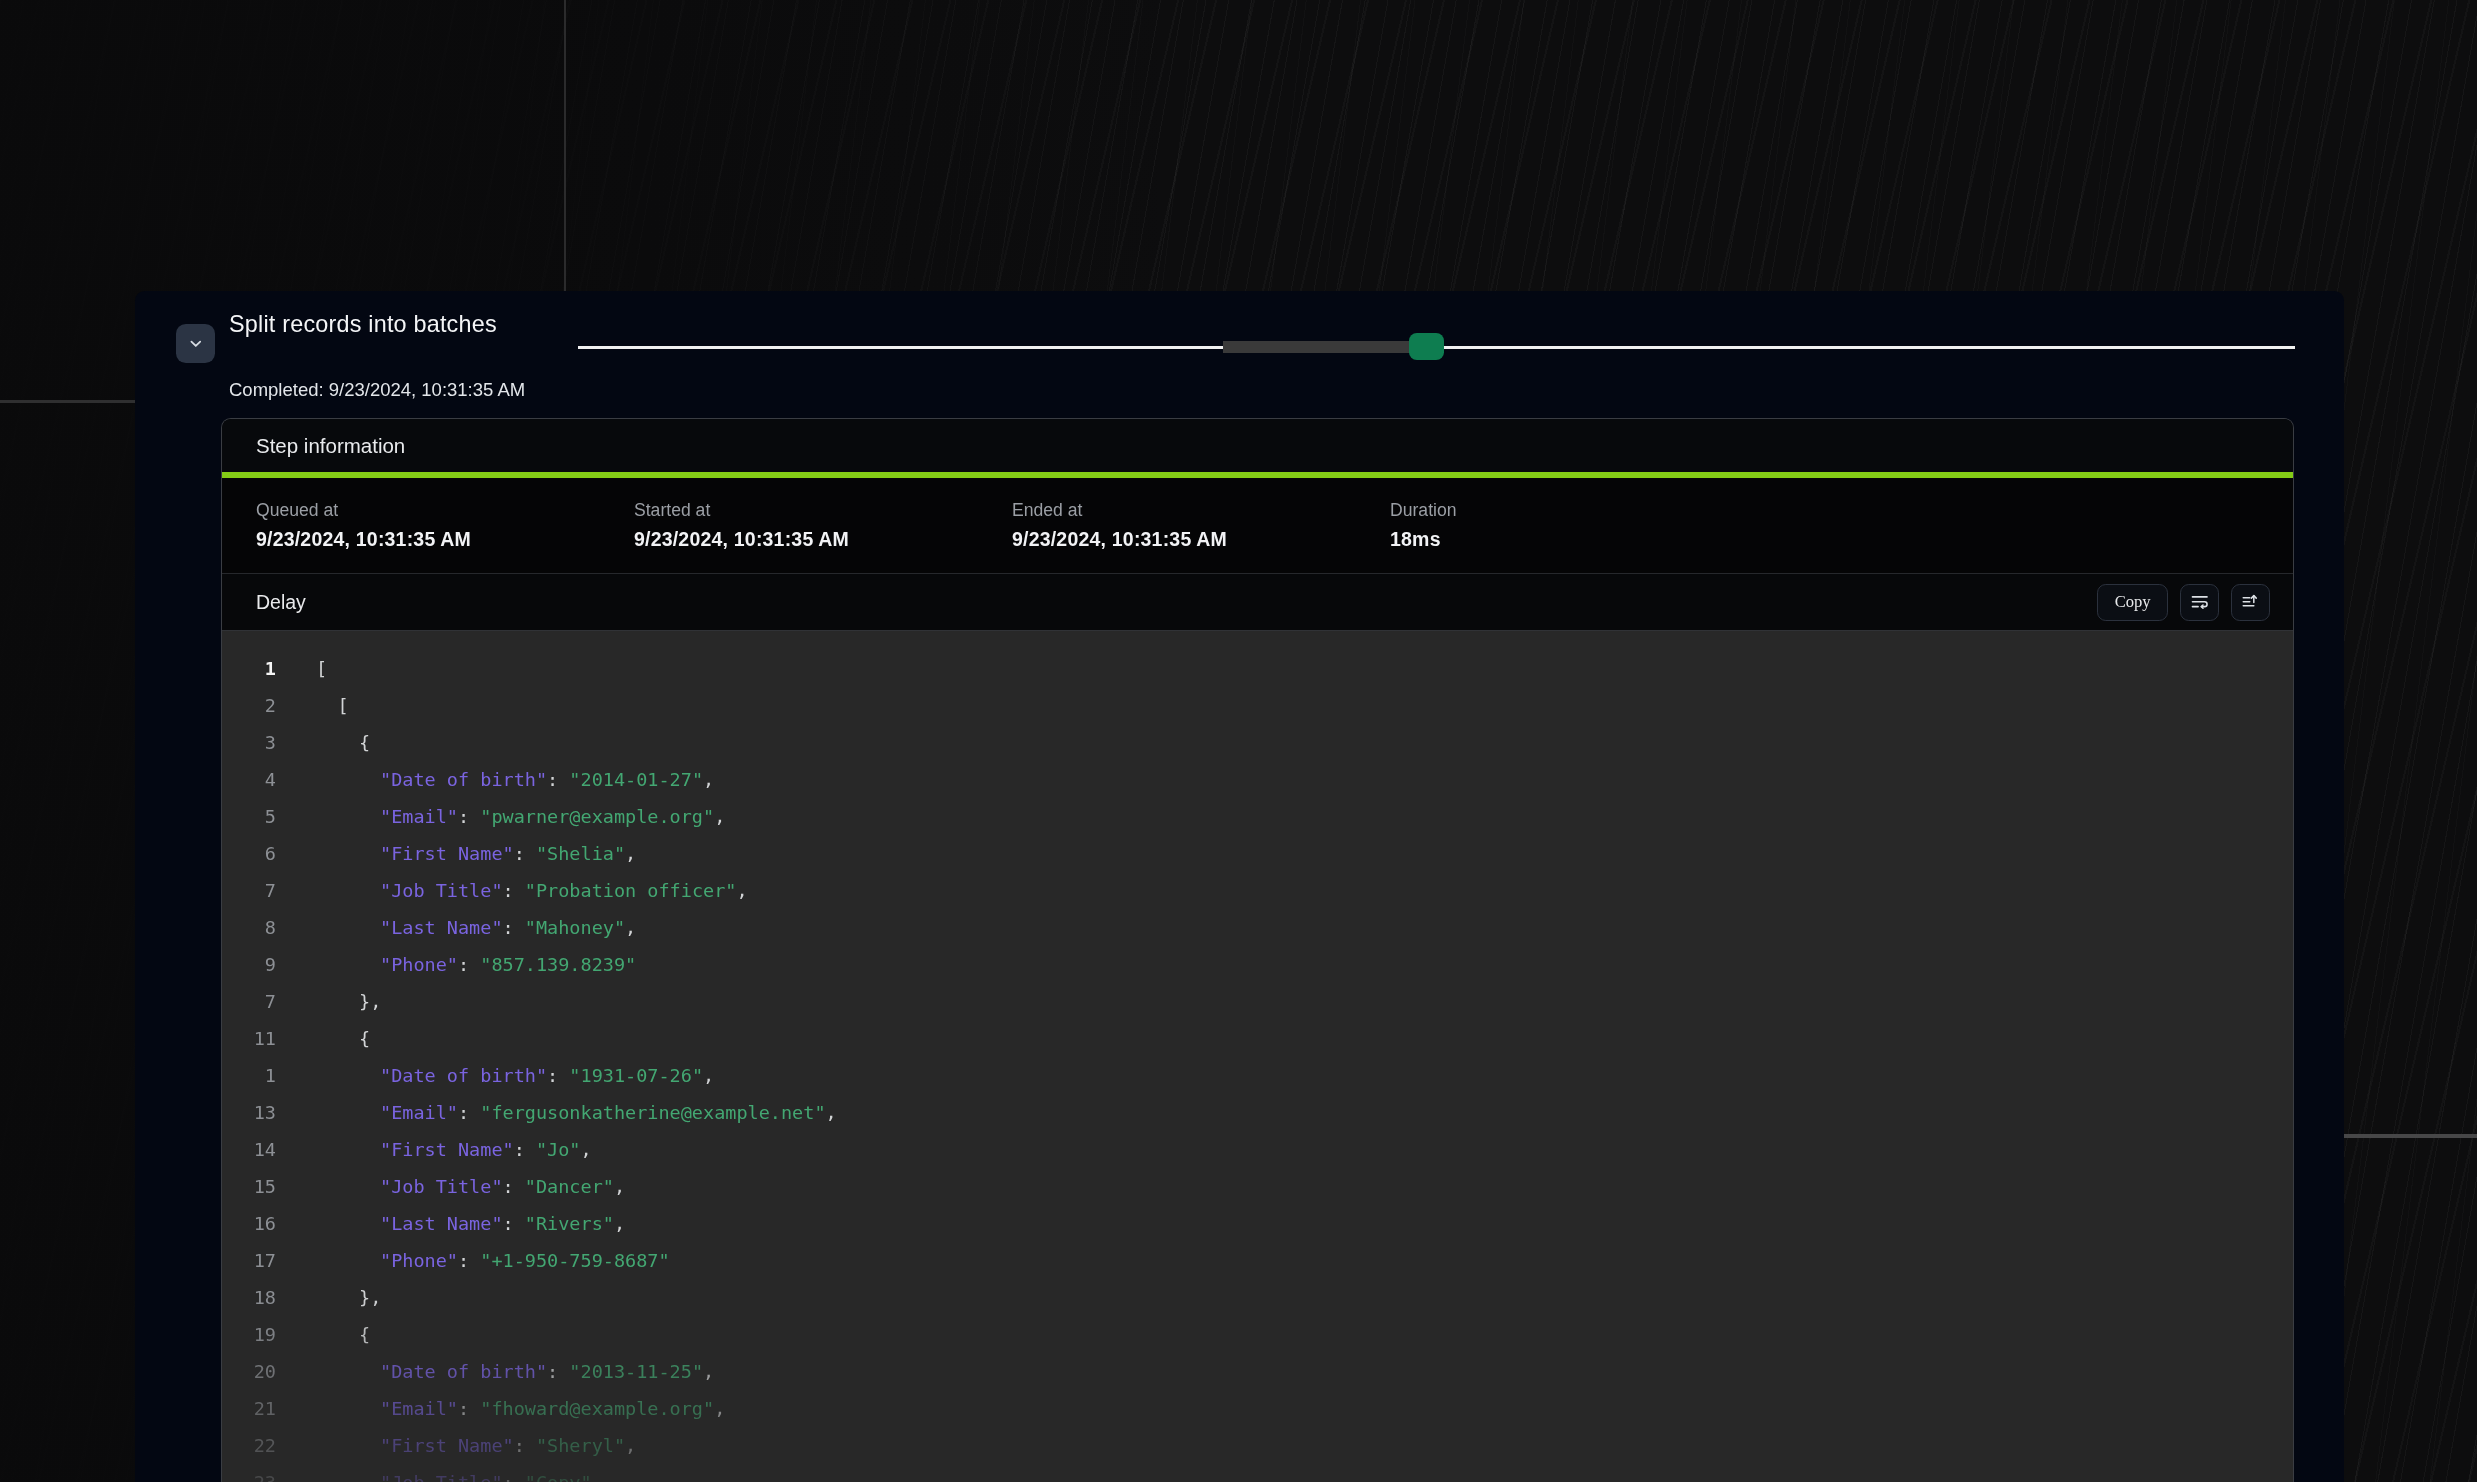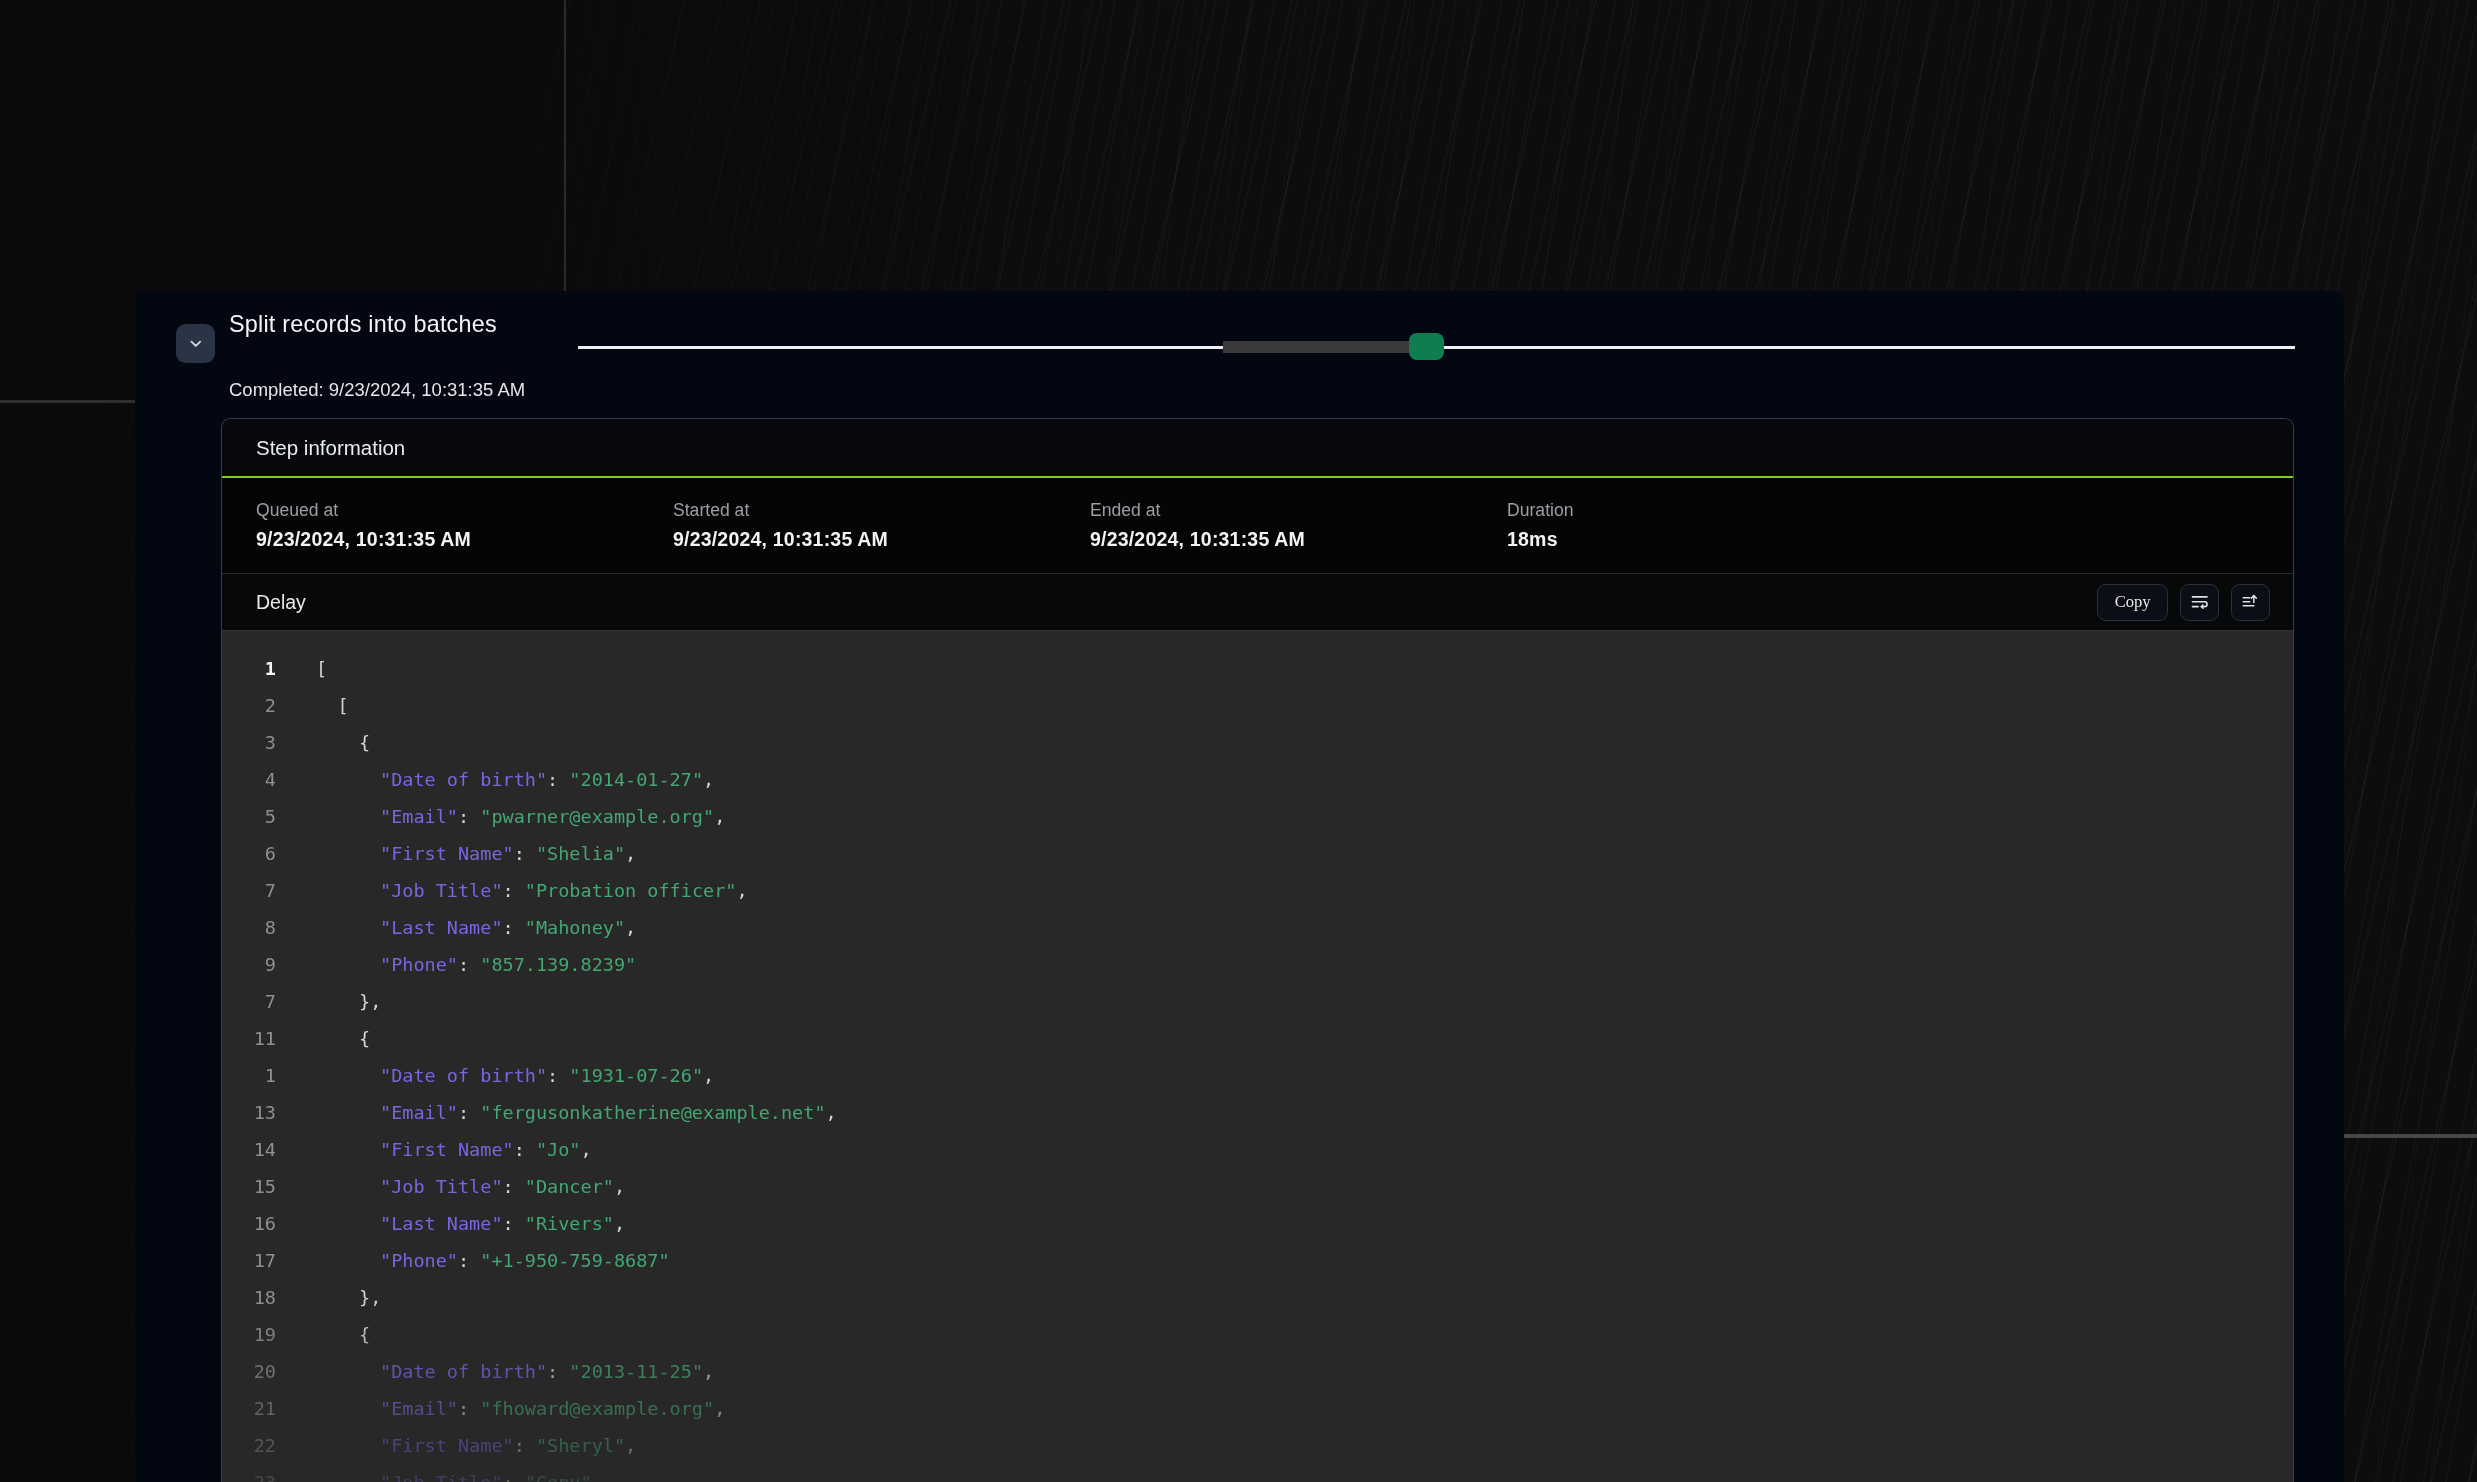--- a/index.html
+++ b/index.html
@@ -52,27 +52,27 @@
   .timeline .handle { position:absolute; left:831px; top:0; width:35px; height:27px; border-radius:7.8px; background:var(--handle-color,#0e7d50); cursor:grab; }
 
   
   .card {
     position:absolute; left:86px; top:127px; width:2073px; height:1073px;
     border:1px solid #3a3d43; border-bottom:none; border-radius:9.8px 9.8px 0 0;
     display:flex; flex-direction:column; overflow:hidden;
     background:#07080b;
   }
   .card-header {
-    height:59px; flex:none; background:#07090c; border-bottom:2px solid #84cc16;
+    height:59px; flex:none; background:#07090c; border-bottom:6px solid #84cc16;
     display:flex; align-items:center; padding-left:34px;
     font-size:20.5px; color:#e9ebee;
   }
   .meta-row {
     height:96px; flex:none; background:#050506; border-bottom:1px solid #26282c;
-    display:flex; align-items:center; padding-left:34px;gap:39px;
+    display:flex; align-items:center; padding-left:34px;
   }
   .meta-field { width:378px; display:flex; flex-direction:column; }
   .meta-label { font-size:17.6px; color:#9b9fa5; margin-bottom:7.8px; }
   .meta-value { font-size:19.5px; color:#f2f3f5; font-weight:700; letter-spacing:0.2px; }
 
   .toolbar {
     height:57px; flex:none; background:#07080a; border-bottom:1px solid #303236;
     display:flex; align-items:center; padding:0 23.4px 0 34px;
   }
   .toolbar-title { font-size:19.5px; color:#e9eaec; }

